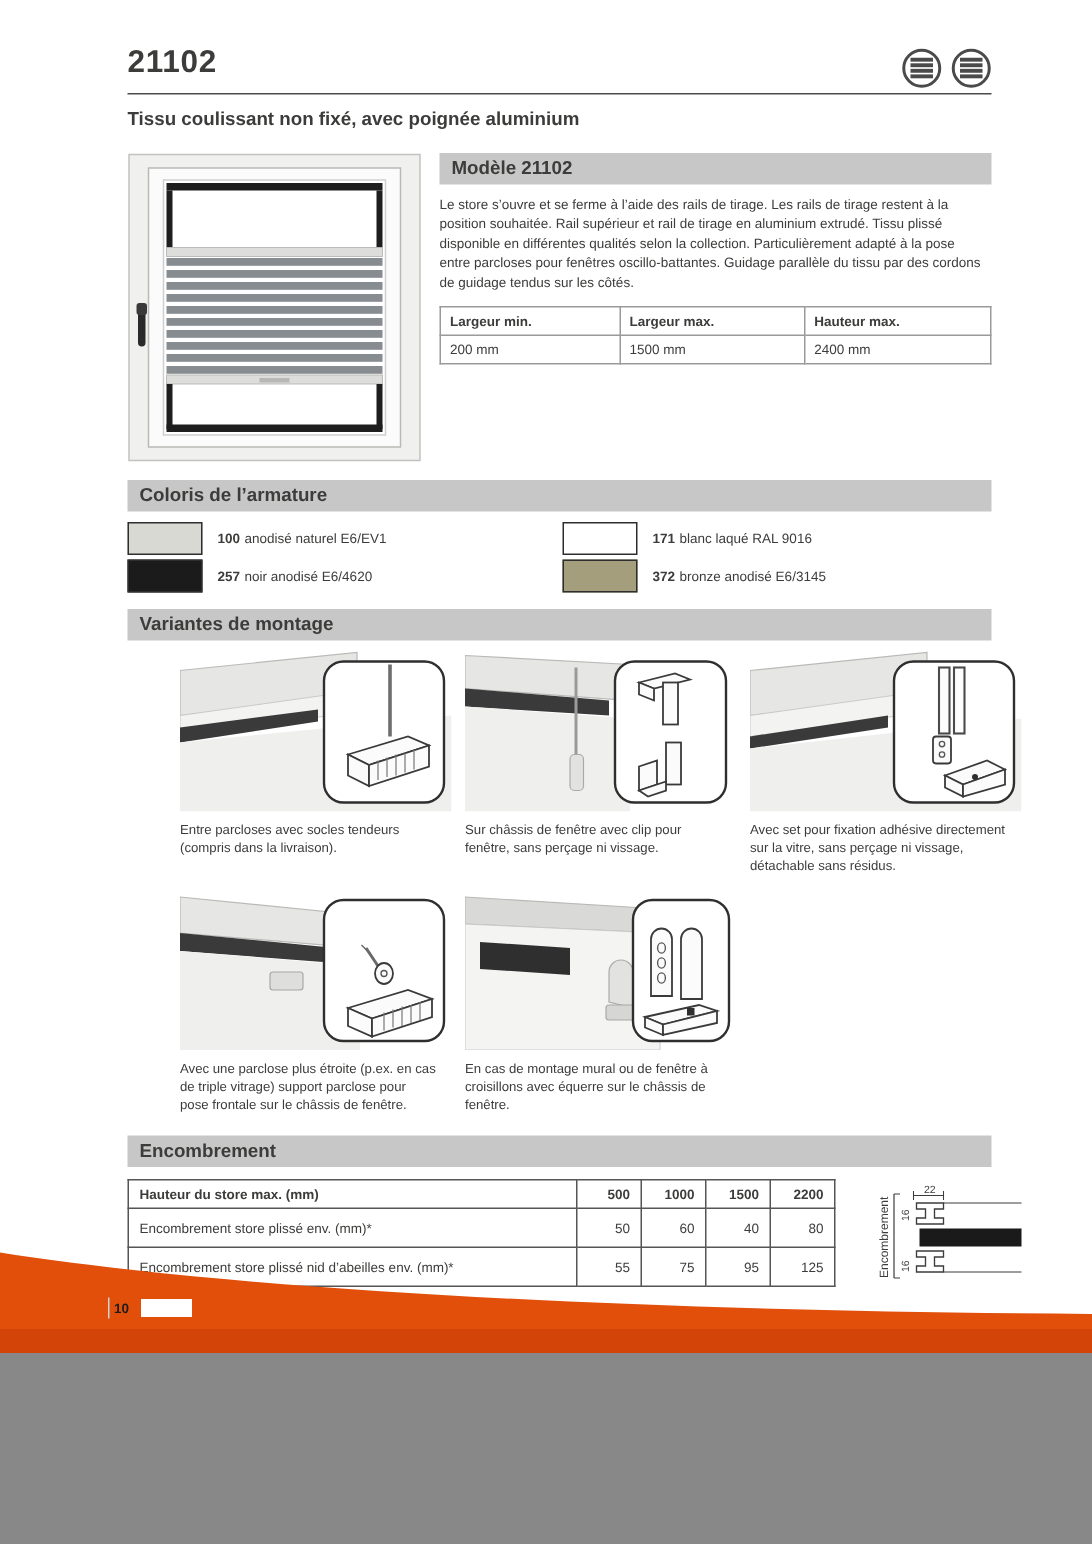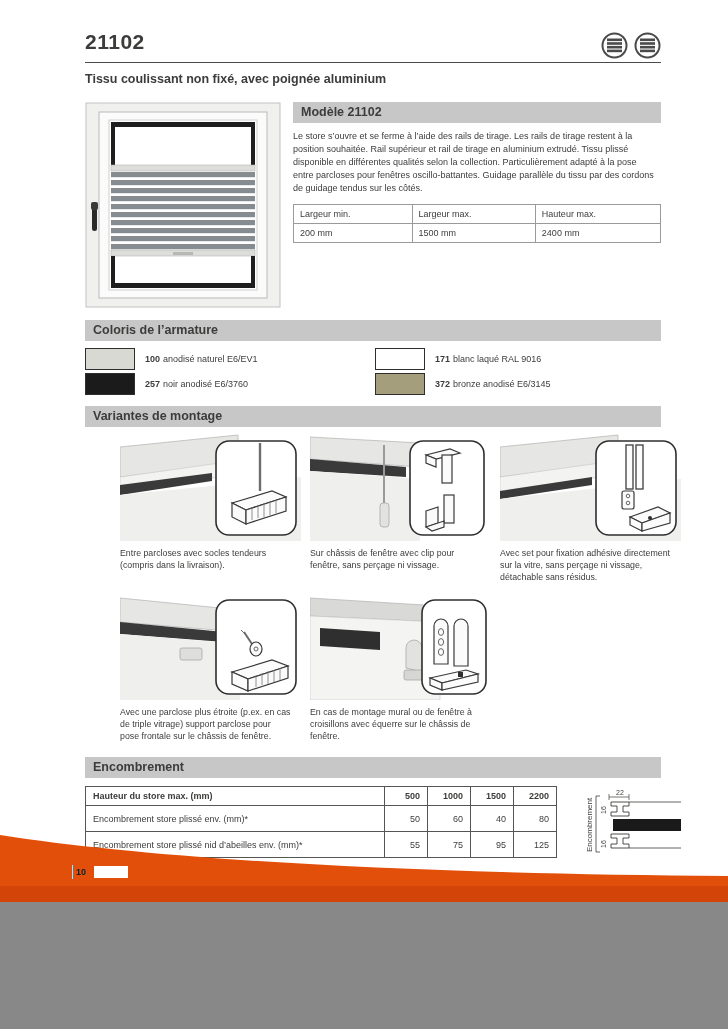--- a/index.html
+++ b/index.html
@@ -24,21 +24,21 @@
   .bar {
     background: #c7c7c7; color: #3c3c3b; font-weight: bold;
     font-size: 12.5px; padding: 3px 8px; line-height: 15px;
   }
   .model-desc { font-size: 9px; line-height: 13px; margin-top: 7px; padding-right: 2px; }
   table { border-collapse: collapse; }
   .model-table { width: 100%; margin-top: 9px; font-size: 9px; }
   .model-table th, .model-table td {
     border: 1px solid #9a9a9a; text-align: left; padding: 4px 6px; font-weight: normal;
   }
-  .model-table th { font-weight: normal; }
+  .model-table th { font-weight: bold; }
 
   
   .colors-bar { margin-top: 12px; }
   .colors-grid { display: flex; margin-top: 7px; }
   .colors-col-left { width: 290px; }
   .colors-col-right { flex: 1; }
   .color-item { display: flex; align-items: center; height: 22px; margin-bottom: 3px; }
   .swatch { width: 50px; height: 22px; border: 1px solid #2e2e2e; flex: 0 0 auto; }
   .color-label { font-size: 9px; margin-left: 10px; }
   .color-label b { margin-right: 3px; }
@@ -170,21 +170,21 @@
 
     <div class="bar colors-bar">Coloris de l’armature</div>
     <div class="colors-grid">
       <div class="colors-col-left">
         <div class="color-item">
           <span class="swatch" style="background: rgb(217, 217, 211);"></span>
           <span class="color-label"><b>100</b><span>anodisé naturel E6/EV1</span></span>
         </div>
         <div class="color-item">
           <span class="swatch" style="background: rgb(27, 27, 27);"></span>
-          <span class="color-label"><b>257</b><span>noir anodisé E6/3760</span></span>
+          <span class="color-label"><b>257</b><span>noir anodisé E6/4620</span></span>
         </div>
       </div>
       <div class="colors-col-right">
         <div class="color-item">
           <span class="swatch" style="background: rgb(255, 255, 255);"></span>
           <span class="color-label"><b>171</b><span>blanc laqué RAL 9016</span></span>
         </div>
         <div class="color-item">
           <span class="swatch" style="background: rgb(164, 158, 124);"></span>
           <span class="color-label"><b>372</b><span>bronze anodisé E6/3145</span></span>

